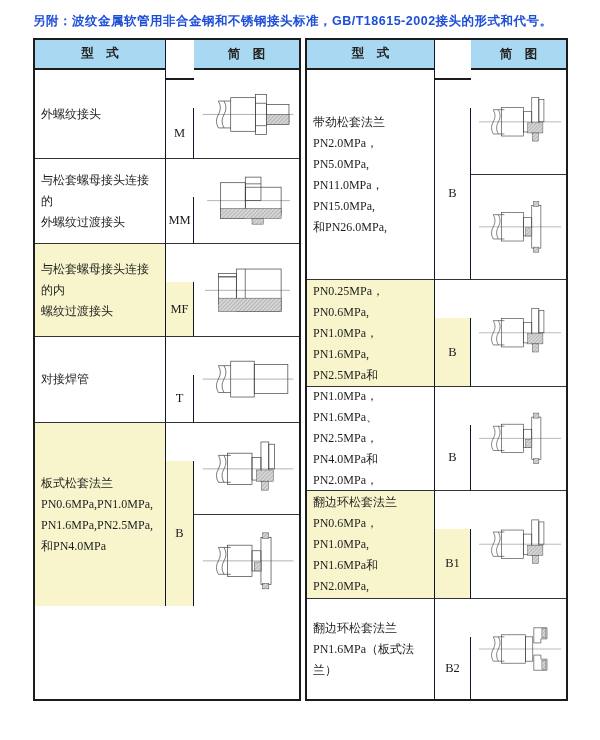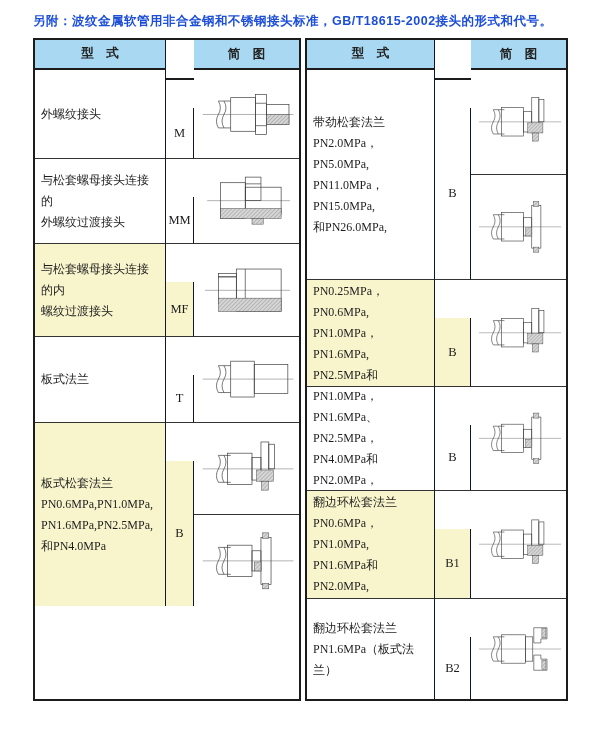--- a/index.html
+++ b/index.html
@@ -111,21 +111,21 @@
    <rect class="s" x="40" y="20" width="32" height="6"></rect>
    <rect class="s" x="72" y="12" width="80" height="76"></rect>
    <line class="s" x1="88" y1="12" x2="88" y2="88"></line>
    <rect class="h" x="40" y="64" width="112" height="24"></rect>
               </svg>
             </div>
         </div>
       </div>
 
       <div class="tr" style="height:86px">
-        <div class="td type">板式法兰</div>
+        <div class="td type">对接焊管</div>
         <div class="td code">T</div>
         <div class="td diag">
           <div class="dbox">
               <svg viewBox="0 0 180 100" preserveAspectRatio="xMidYMid meet">
                 <line class="c" x1="12" y1="50" x2="174" y2="50"></line>
                 <path class="s" d="M62,26 H40 q7,12 0,24 q-7,12 0,24 H62"></path>
               <path class="s" d="M50,26 q7,12 0,24 q-7,12 0,24"></path>
                 <rect class="s" x="62" y="18" width="42" height="64"></rect>
    <rect class="s" x="104" y="24" width="60" height="52"></rect>
               </svg>

